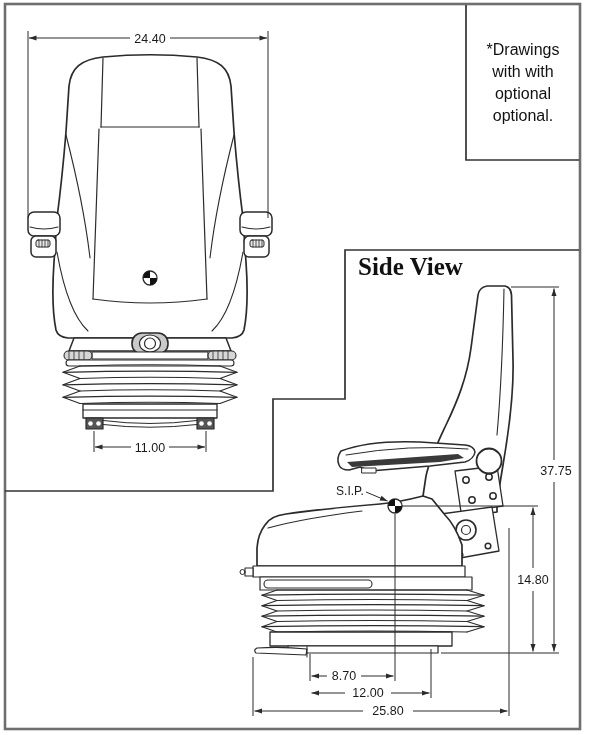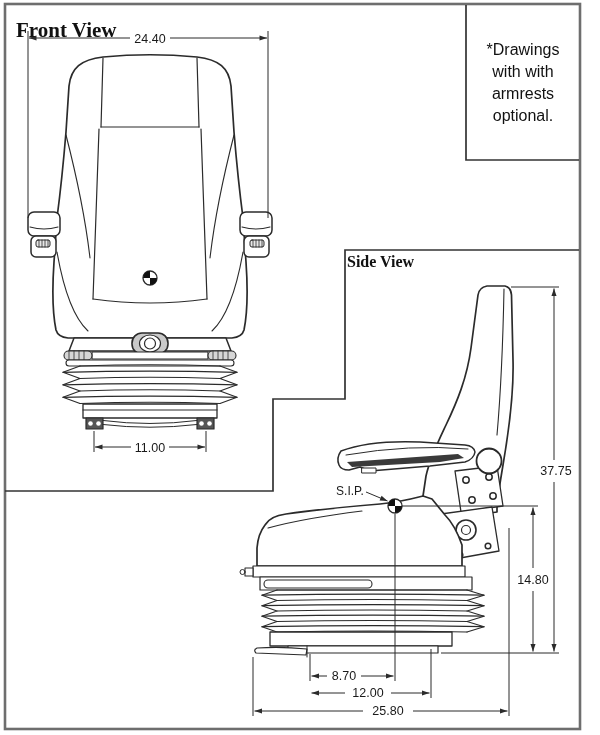--- a/index.html
+++ b/index.html
@@ -1,21 +1,21 @@
 <!DOCTYPE html>
 <html><head>
 <meta charset="utf-8">
 <style>
   html,body{margin:0;padding:0;background:#fff;}
   .canvas{position:relative;width:600px;height:735px;background:#ffffff;overflow:hidden;
           font-family:"Liberation Sans",sans-serif;}
   svg{position:absolute;left:0;top:0;}
   .view-label{position:absolute;font-family:"Liberation Serif",serif;font-weight:bold;color:#111;}
   #front-label{left:16px;top:18px;font-size:21px;}
-  #side-label{left:347px;top:253px;font-size:16px;}
+  #side-label{left:358px;top:253px;font-size:25px;}
   .note-box{position:absolute;left:466px;top:5px;width:114px;height:155px;
             display:flex;flex-direction:column;align-items:center;justify-content:center;
             text-align:center;font-size:16px;line-height:22px;color:#111;}
   .dim-text{font-family:"Liberation Sans",sans-serif;font-size:12.5px;fill:#1a1a1a;}
   .sip-text{font-family:"Liberation Sans",sans-serif;font-size:12px;fill:#1a1a1a;}
 </style>
 </head>
 <body>
 
 <div class="canvas">
@@ -253,23 +253,22 @@
       <text class="dim-text" x="150" y="451.5">11.00</text>
       <text class="dim-text" x="556" y="475">37.75</text>
       <text class="dim-text" x="533" y="584">14.80</text>
       <text class="dim-text" x="344" y="680">8.70</text>
       <text class="dim-text" x="368" y="697">12.00</text>
       <text class="dim-text" x="388" y="715">25.80</text>
       <text class="sip-text" x="350" y="495">S.I.P.</text>
     </g>
   </svg>
 
-  <div id="front-label" class="view-label">Front View</div>
   <div id="side-label" class="view-label">Side View</div>
 
   <div class="note-box">
     <span>*Drawings</span>
     <span>with with</span>
-    <span>armrests</span>
+    <span>optional</span>
     <span>optional.</span>
   </div>
 
 </div>
 
 </body></html>

